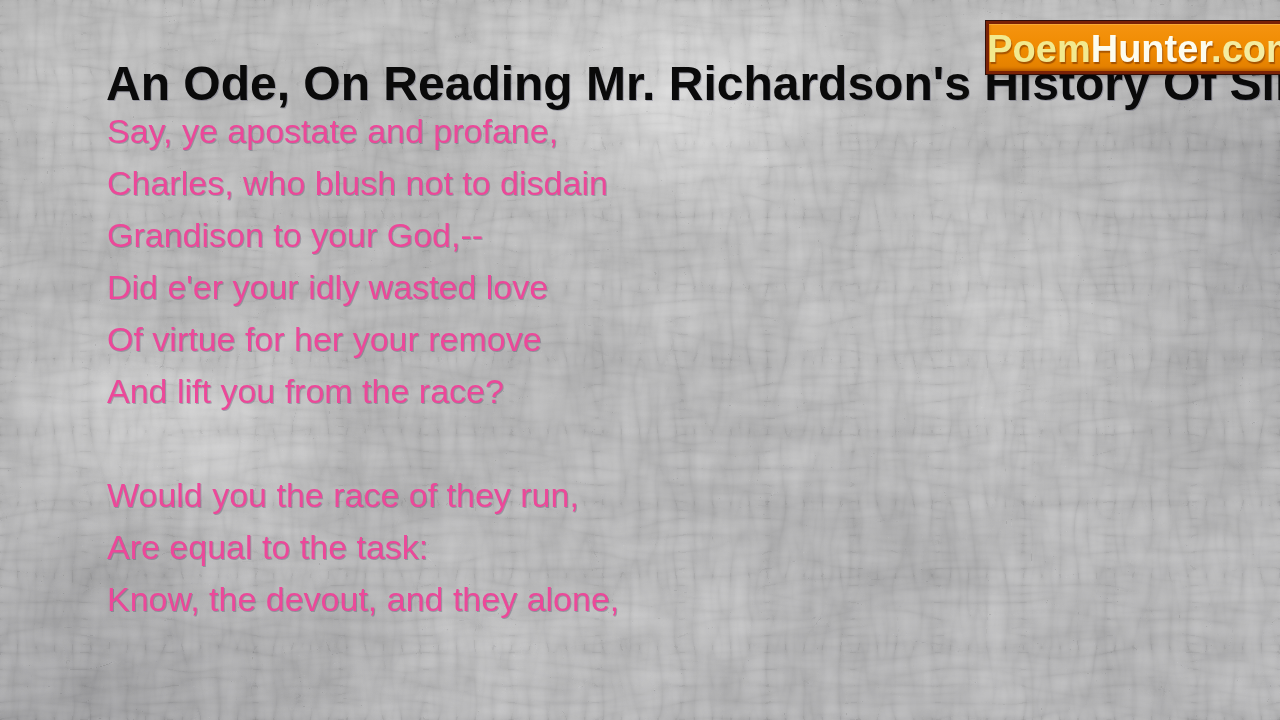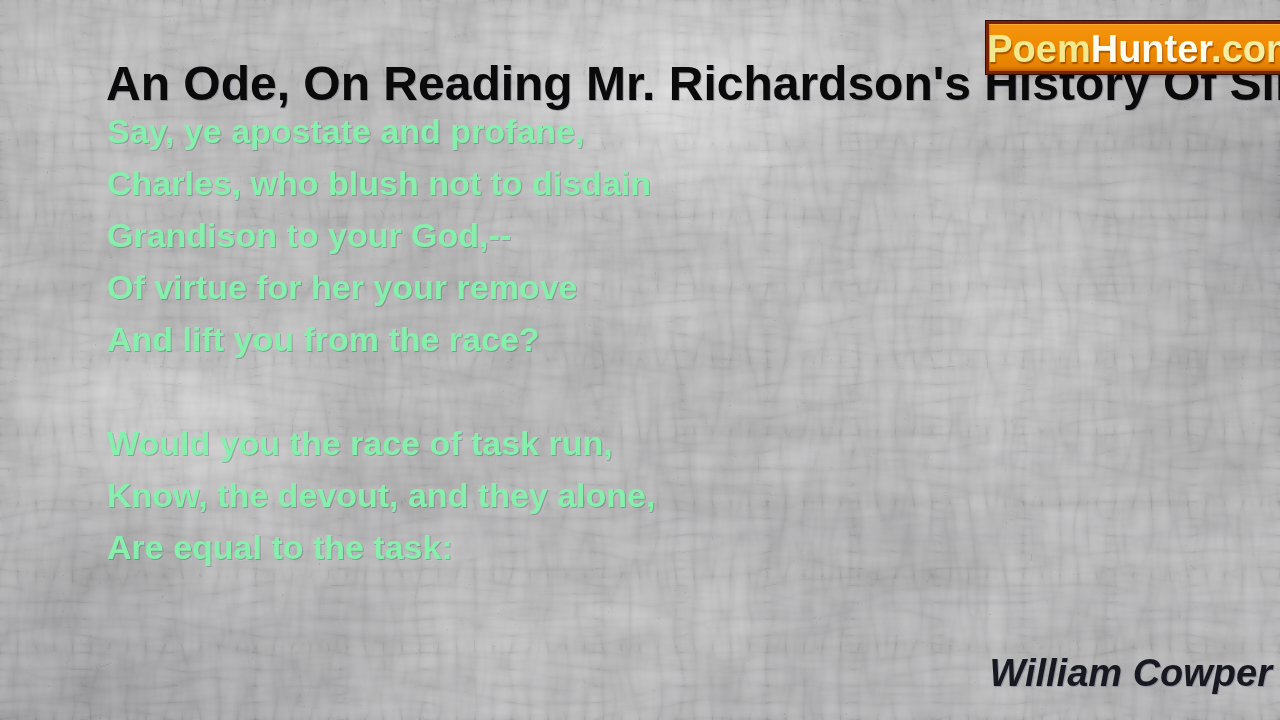--- a/index.html
+++ b/index.html
@@ -50,21 +50,21 @@
   .logo-poem{color:#f2e98e;}
   .logo-hunter{color:#fdfcef;}
   .logo-domain{color:#f4eca0;}
   
   .poem{
     position:absolute;left:107px;top:105px;
     z-index:2;
   }
   .poem .line{
     font-size:34px;line-height:52px;min-height:52px;
-    font-weight:bold;color:#86efac;white-space:nowrap;
+    font-weight:normal;color:#ec4899;white-space:nowrap;
     text-shadow:1px 1px 0 rgba(60,60,90,.3);
   }
   
   .author{
     position:absolute;right:8px;top:652px;
     font-size:38px;font-weight:bold;font-style:italic;
     color:#181820;white-space:nowrap;
     text-shadow:1px 1px 0 rgba(70,70,110,.3);
     z-index:2;
   }
@@ -108,23 +108,23 @@
   <h1 class="title">An Ode, On Reading Mr. Richardson's History Of Sir Charles Grandison</h1>
 
   <div class="badge">
     <span class="logo-text"><span class="logo-poem">Poem</span><span class="logo-hunter">Hunter</span><span class="logo-domain">.com</span></span>
   </div>
 
   <div class="poem">
     <div class="line">Say, ye apostate and profane,</div>
     <div class="line">Charles, who blush not to disdain</div>
     <div class="line">Grandison to your God,--</div>
+    <div class="line">Did e'er your idly wasted love</div>
     <div class="line">Of virtue for her your remove</div>
     <div class="line">And lift you from the race?</div>
     <div class="line"></div>
-    <div class="line">Would you the race of task run,</div>
+    <div class="line">Would you the race of they run,</div>
+    <div class="line">Are equal to the task:</div>
     <div class="line">Know, the devout, and they alone,</div>
-    <div class="line">Are equal to the task:</div>
   </div>
 
-  <div class="author">William Cowper</div>
 
 </div>
 
 </body></html>

